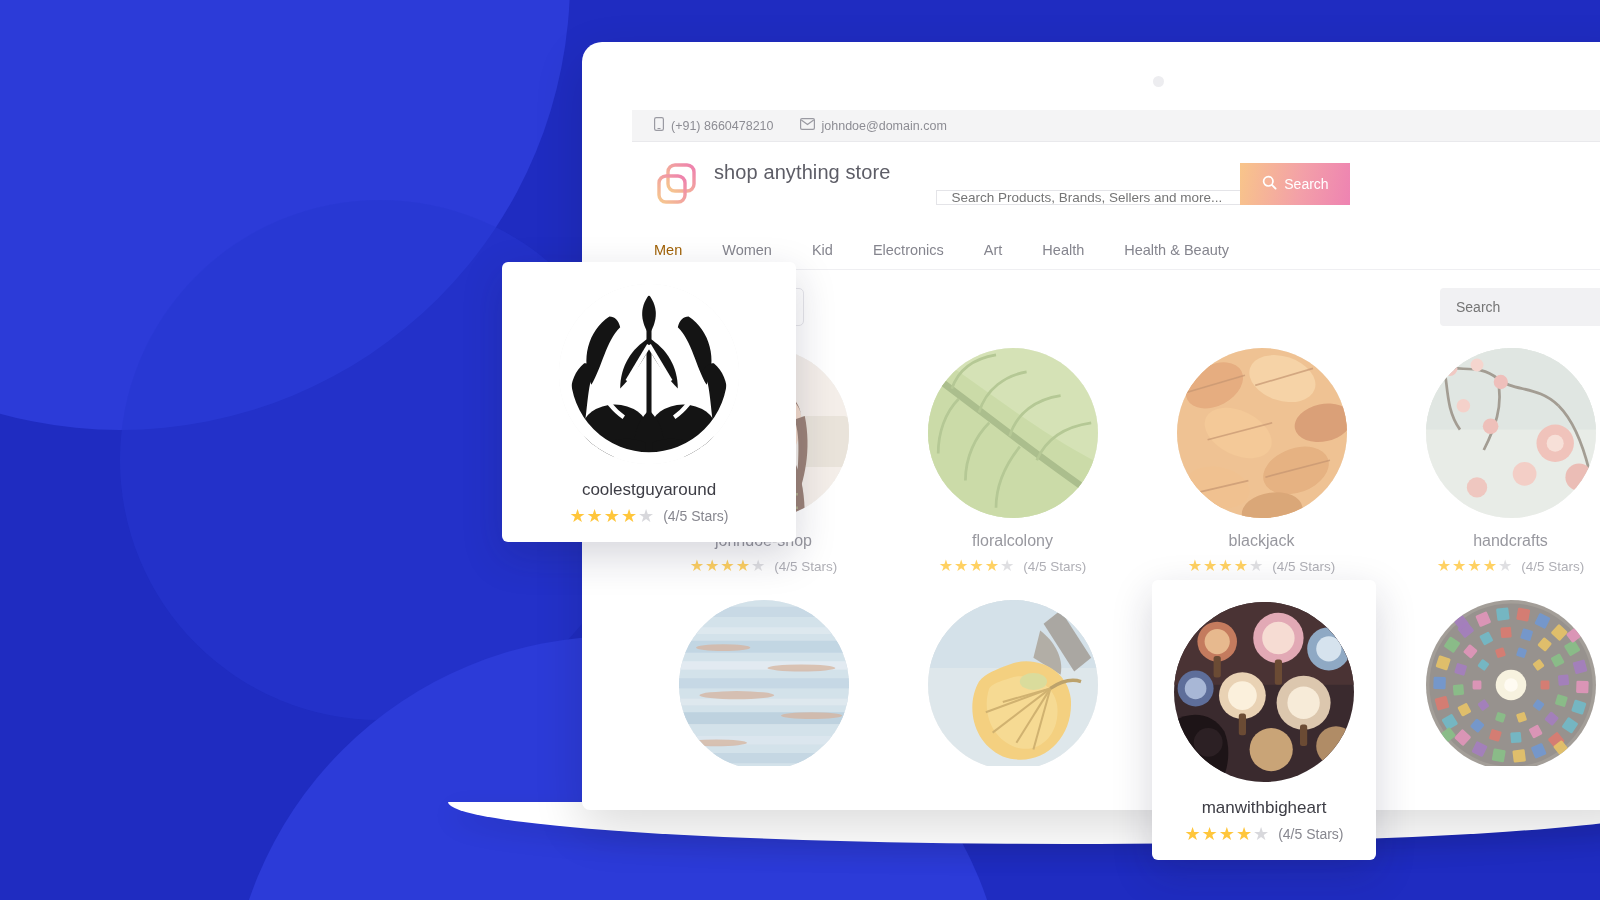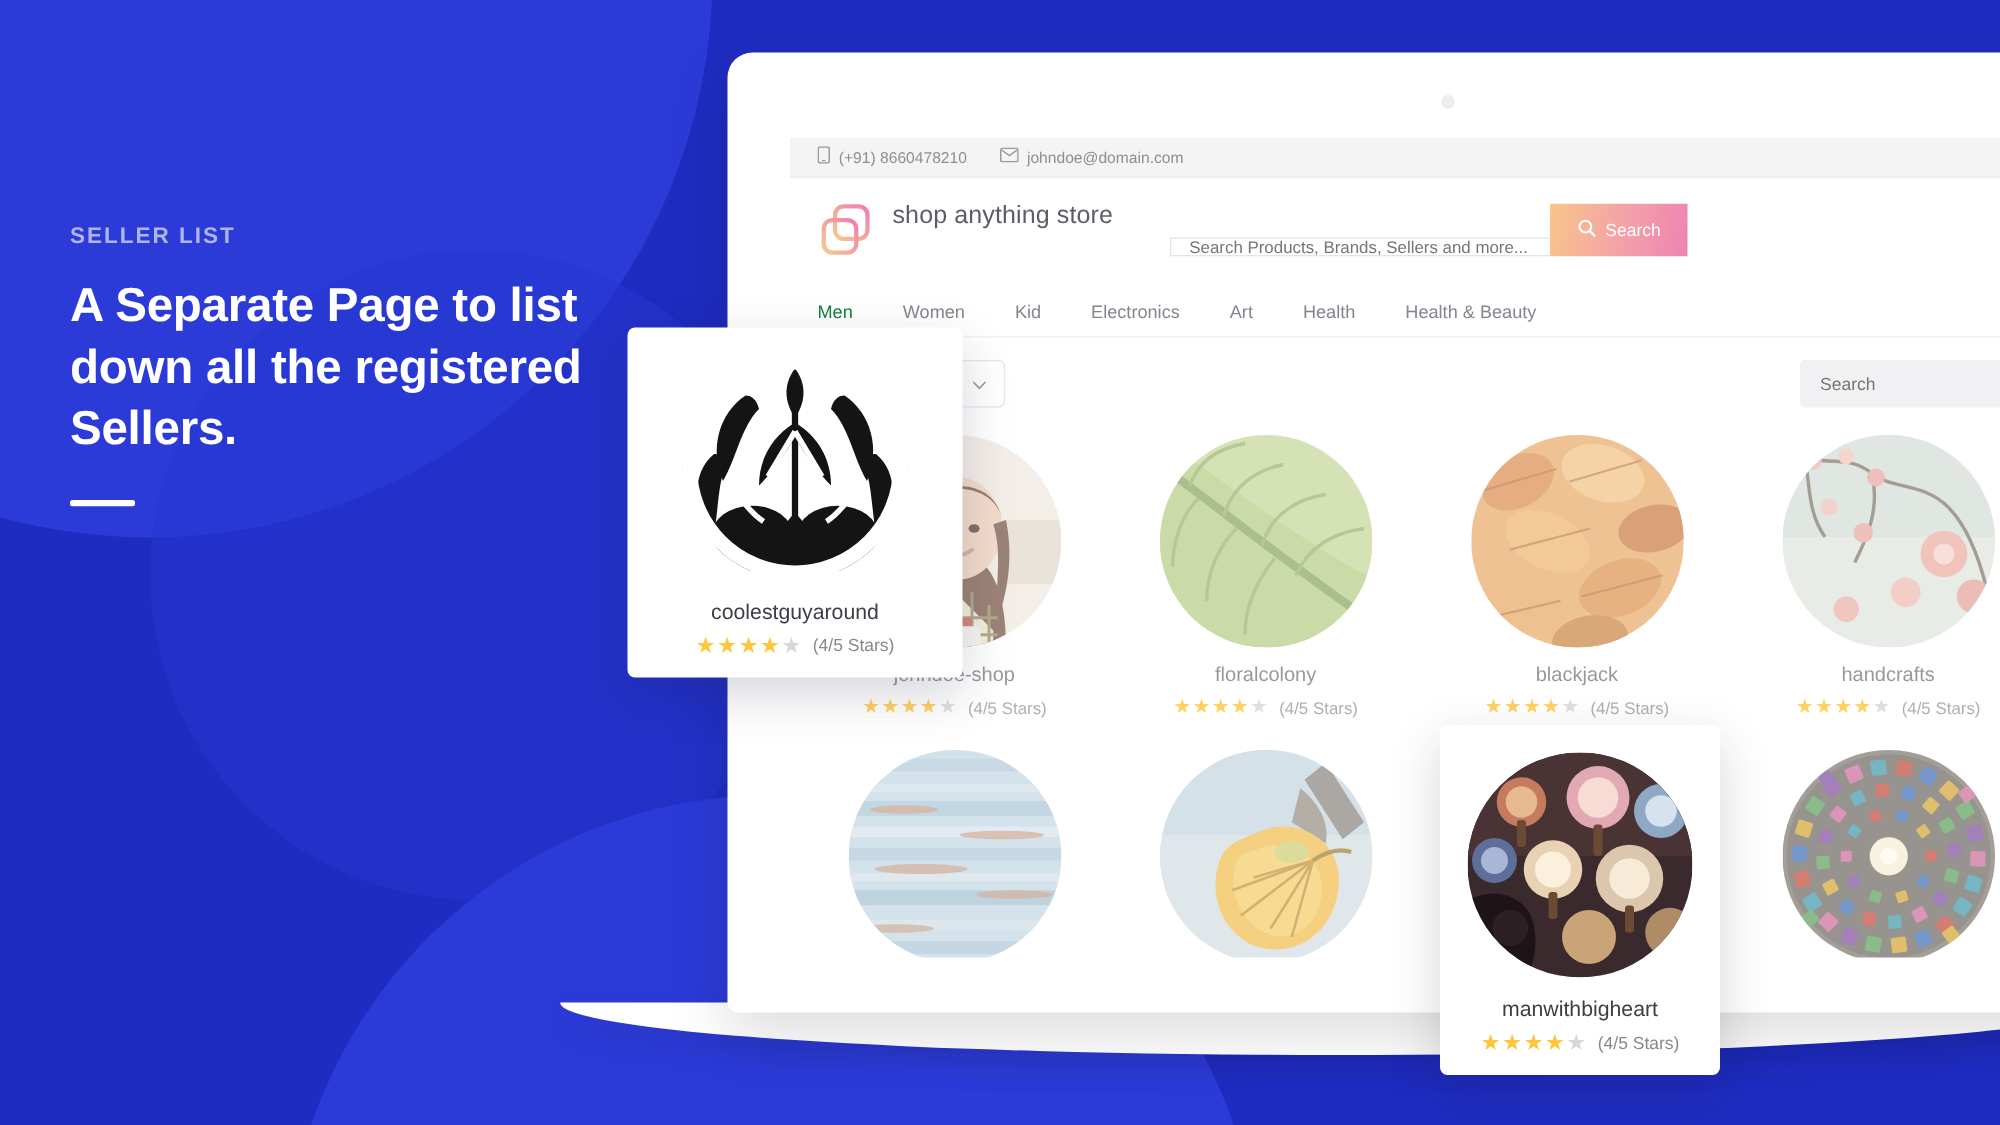--- a/index.html
+++ b/index.html
@@ -173,21 +173,21 @@
     border-bottom: 1px solid #EFEFF2;
   }
   .nav-item {
     font-size: 14.5px;
     color: #85858E;
     padding-bottom: 11px;
     white-space: nowrap;
     cursor: pointer;
     position: relative;
   }
-  .nav-item.active { color: #15803d; }
+  .nav-item.active { color: #a16207; }
   .nav-item.active::after {
     content: "";
     position: absolute;
     left: 0; right: 0; bottom: -1px;
     height: 3px;
     background: #F09098;
     border-radius: 2px;
   }
 
   
@@ -269,21 +269,21 @@
   .float-card {
     position: absolute;
     background: #ffffff;
     border-radius: 6px;
     box-shadow: 0 14px 40px rgba(25,25,60,.18);
     z-index: 30;
     text-align: center;
   }
   #card-top {
     left: 502px; top: 262px;
-    width: 268px; height: 280px;
+    width: 294px; height: 280px;
     padding-top: 22px;
   }
   #card-bottom {
     left: 1152px; top: 580px;
     width: 224px; height: 280px;
     padding-top: 22px;
   }
   .float-card .avatar { width: 180px; height: 180px; }
   .float-card .seller-name {
     margin-top: 16px;
@@ -299,25 +299,20 @@
 </style>
 </head>
 <body>
 
 <div id="stage">
 
   <div class="blob" id="blob-top-left"></div>
   <div class="blob" id="blob-mid"></div>
   <div class="blob" id="blob-bottom"></div>
 
-  <div id="copy">
-    <div id="eyebrow">SELLER LIST</div>
-    <div id="headline">A Separate Page to list down all the registered Sellers.</div>
-    <div id="rule"></div>
-  </div>
 
   <div id="laptop-base"></div>
   <div id="laptop-shell"></div>
   <div id="webcam"></div>
 
   <div id="screen">
 
     <div id="topbar">
       <div class="tb-item">
         <span class="ico">

